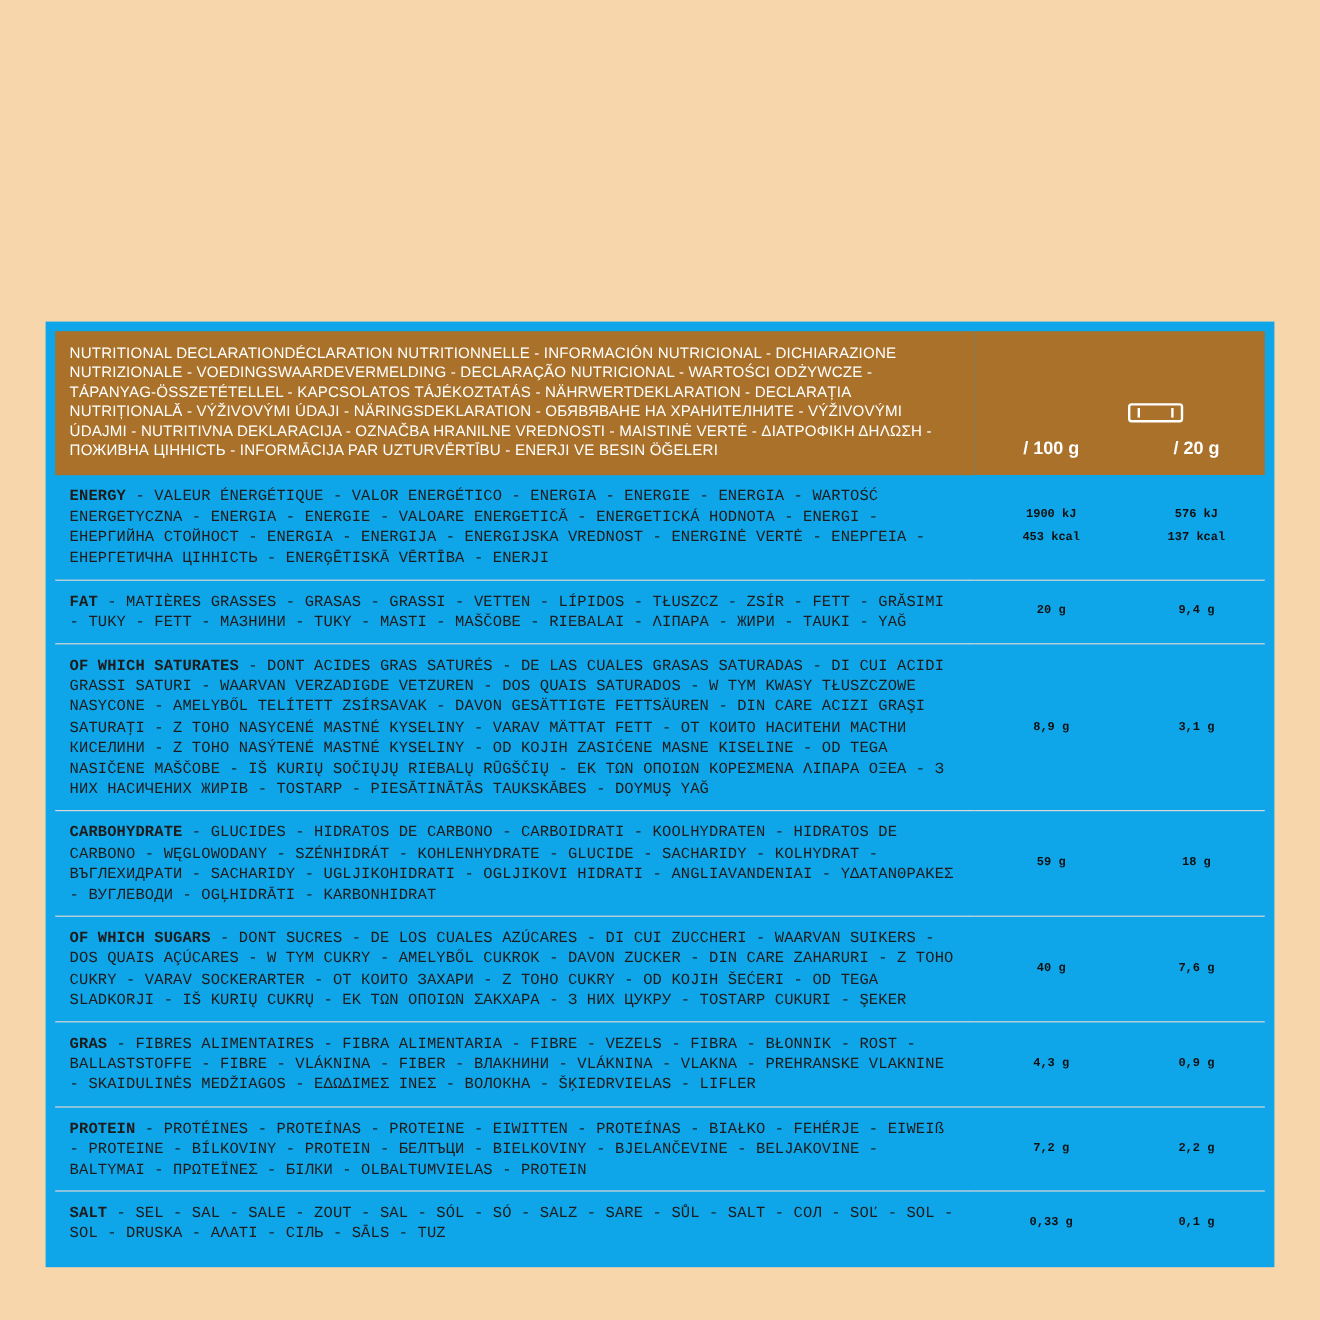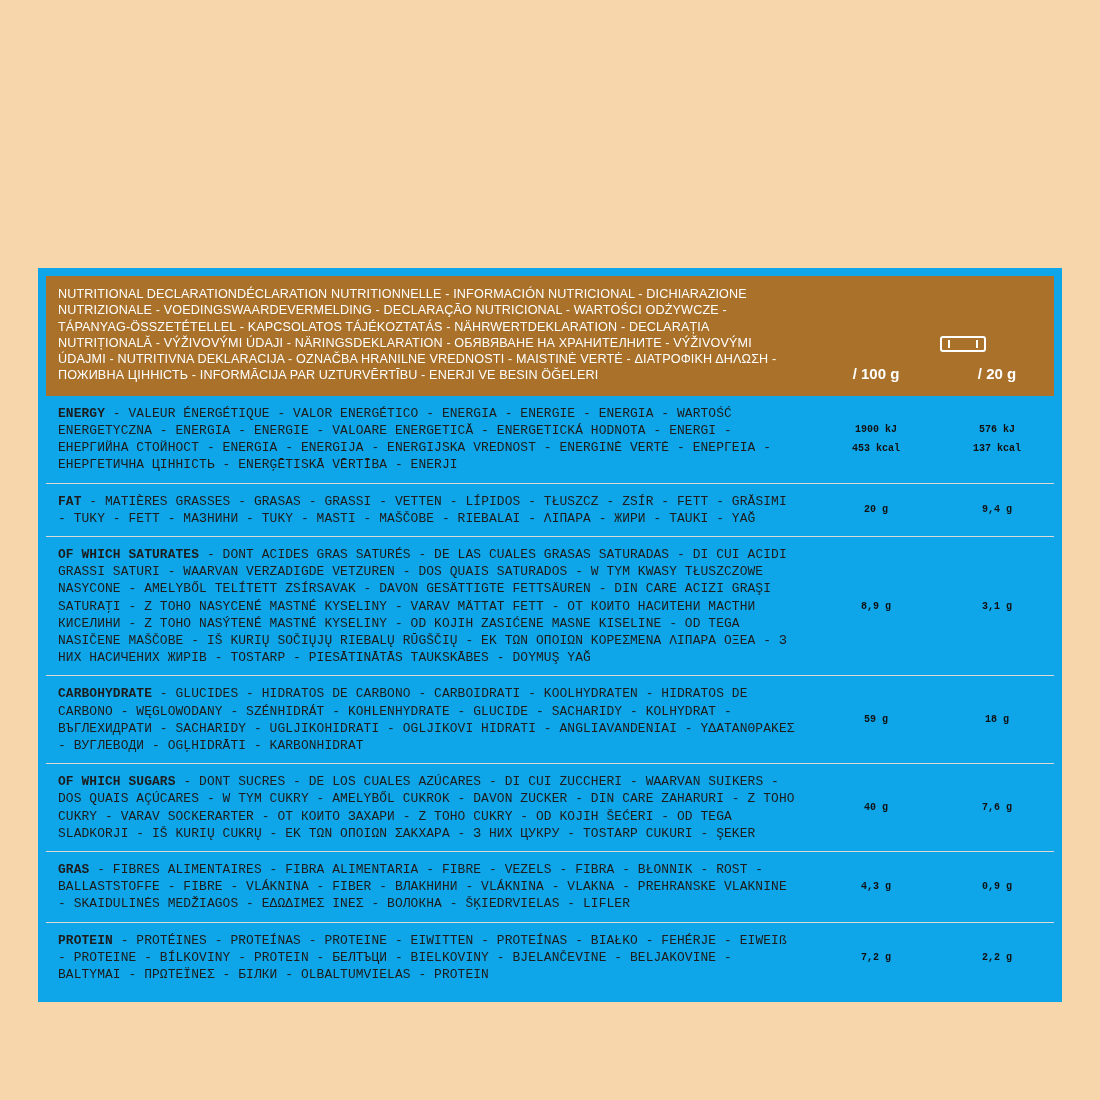--- a/index.html
+++ b/index.html
@@ -172,16 +172,21 @@
         <tr>
           <td class="desc"><b>GRAS</b><span> - FIBRES ALIMENTAIRES - FIBRA ALIMENTARIA - FIBRE - VEZELS - FIBRA - BŁONNIK - ROST - BALLASTSTOFFE - FIBRE - VLÁKNINA - FIBER - ВЛАКНИНИ - VLÁKNINA - VLAKNA - PREHRANSKE VLAKNINE - SKAIDULINĖS MEDŽIAGOS - ΕΔΩΔΙΜΕΣ ΙΝΕΣ - ВОЛОКНА - ŠĶIEDRVIELAS - LIFLER</span></td>
           <td class="val"><span>4,3 g</span></td>
           <td class="val"><span>0,9 g</span></td>
         </tr>
         <tr>
           <td class="desc"><b>PROTEIN</b><span> - PROTÉINES - PROTEÍNAS - PROTEINE - EIWITTEN - PROTEÍNAS - BIAŁKO - FEHÉRJE - EIWEIß - PROTEINE - BÍLKOVINY - PROTEIN - БЕЛТЪЦИ - BIELKOVINY - BJELANČEVINE - BELJAKOVINE - BALTYMAI - ΠΡΩΤΕΪΝΕΣ - БІЛКИ - OLBALTUMVIELAS - PROTEIN</span></td>
           <td class="val"><span>7,2 g</span></td>
           <td class="val"><span>2,2 g</span></td>
         </tr>
+        <tr>
+          <td class="desc"><b>SALT</b><span> - SEL - SAL - SALE - ZOUT - SAL - SÓL - SÓ - SALZ - SARE - SŮL - SALT - СОЛ - SOĽ - SOL - SOL - DRUSKA - ΑΛΑΤΙ - СІЛЬ - SĀLS - TUZ</span></td>
+          <td class="val"><span>0,33 g</span></td>
+          <td class="val"><span>0,1 g</span></td>
+        </tr>
       </tbody>
     </table>
   </div>
 </div>
 
 </body></html>

